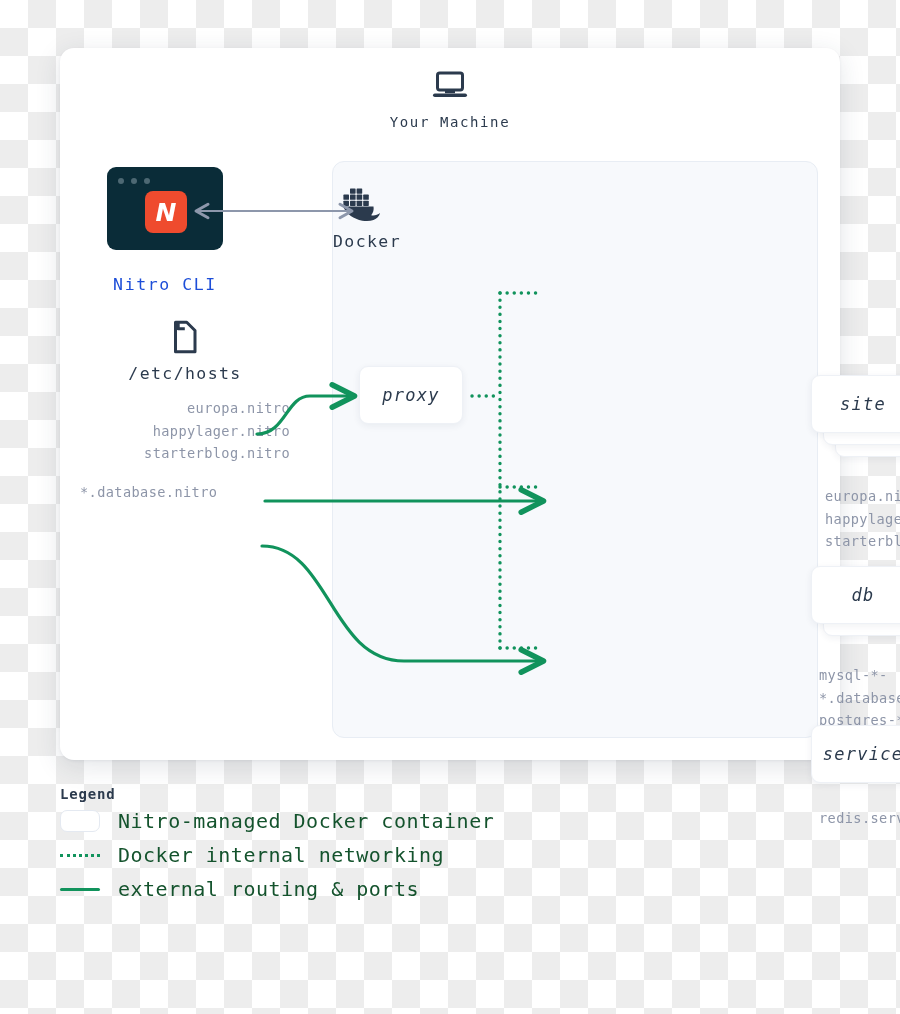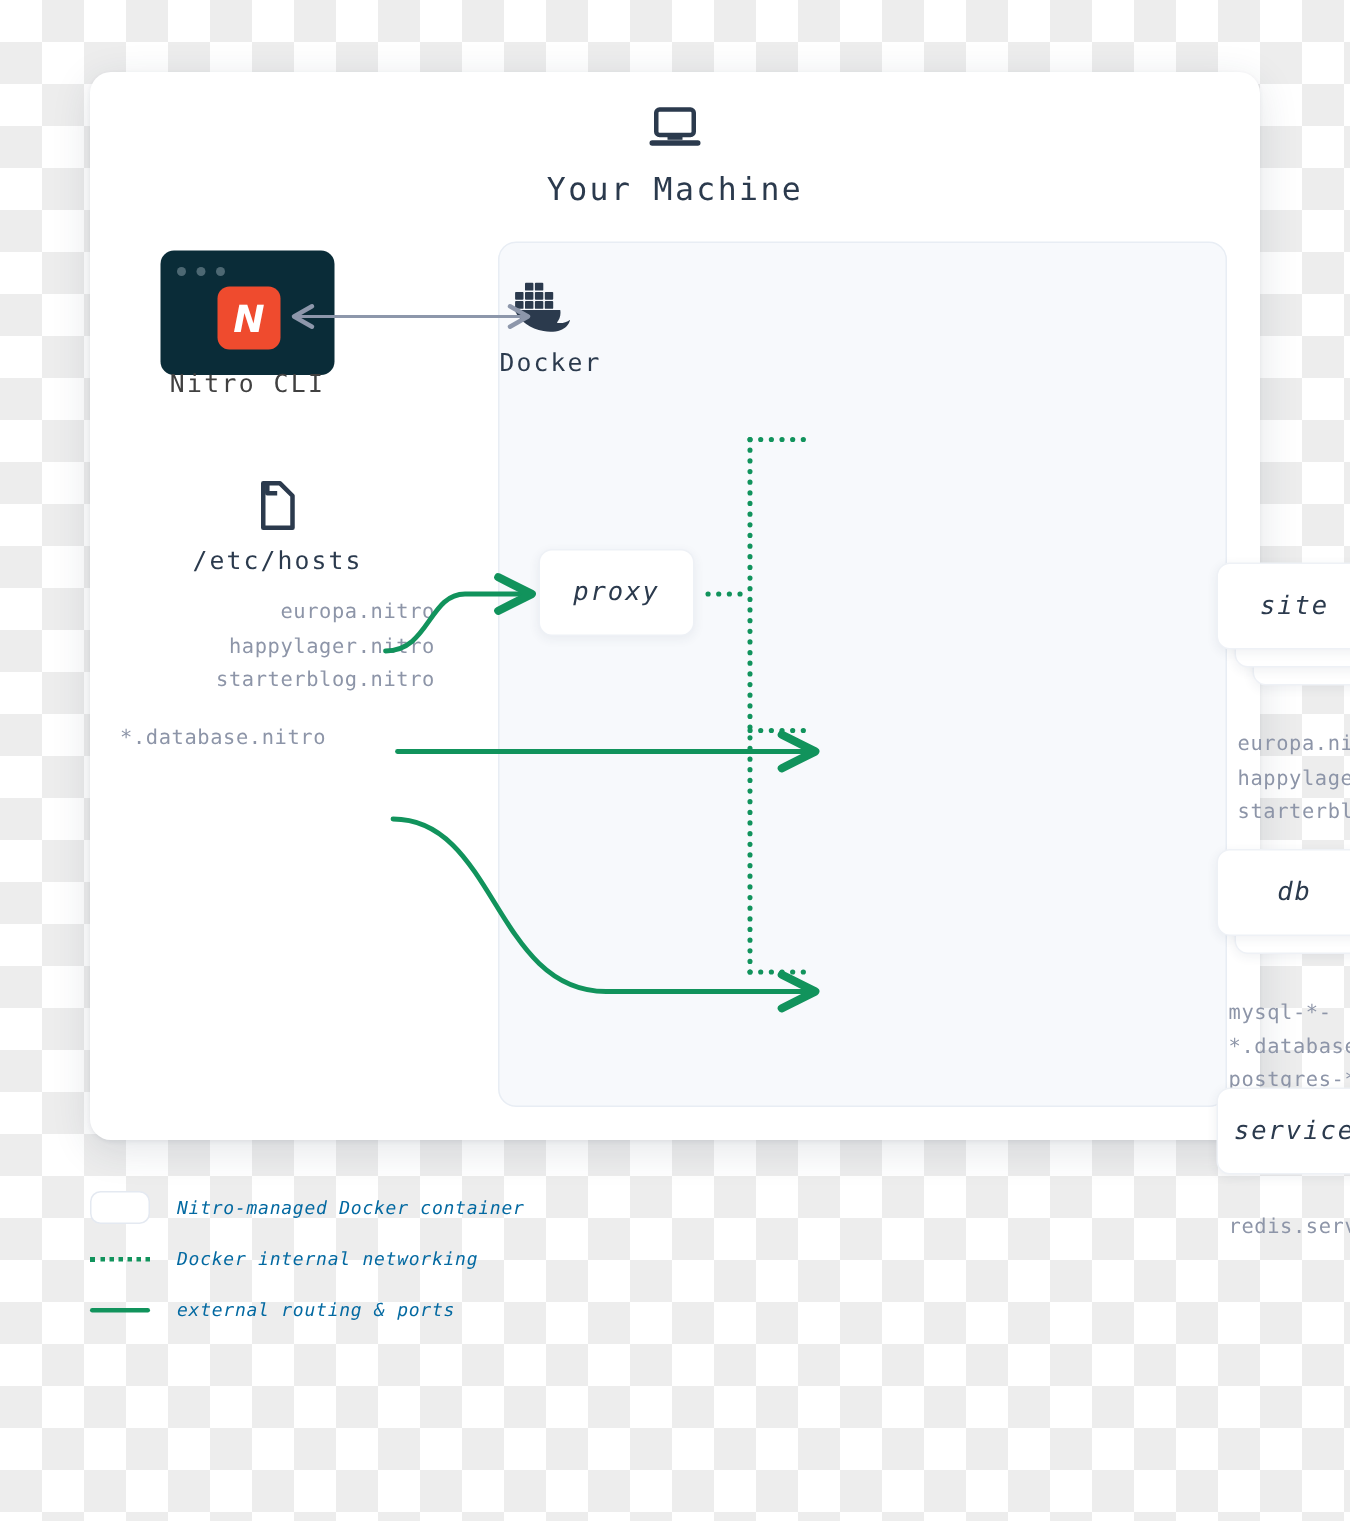--- a/index.html
+++ b/index.html
@@ -17,21 +17,21 @@
   
   #outer-card{
     position:absolute;left:60px;top:48px;width:780px;height:712px;
     background:#ffffff;border-radius:14px;
     box-shadow:0 6px 26px rgba(40,55,80,.13),0 1px 3px rgba(40,55,80,.07);
   }
 
   
   .machine-head{position:absolute;left:0;top:22px;width:780px;text-align:center;}
   .machine-head .lbl{
-    font-size:21px;letter-spacing:1.6px;color:#2b3a4d;margin-top:8px;
+    font-size:14px;letter-spacing:1.6px;color:#2b3a4d;margin-top:8px;
   }
 
   
   #docker-panel{
     position:absolute;left:272px;top:113px;width:484px;height:575px;
     background:#f7f9fc;border:1px solid #e8edf4;border-radius:12px;
   }
   .docker-head{position:absolute;left:0;top:22px;width:484px;text-align:left;}
   .docker-head .lbl{
     font-size:16.5px;letter-spacing:1.4px;color:#2b3a4d;margin-top:6px;
@@ -47,22 +47,22 @@
   .cli-logo{
     position:absolute;left:38px;top:24px;width:42px;height:42px;
     background:#ef4b2e;border-radius:8px;
     display:flex;align-items:center;justify-content:center;
   }
   .cli-logo span{
     color:#fff;font-family:"DejaVu Sans","Liberation Sans",sans-serif;
     font-weight:700;font-style:italic;font-size:25px;line-height:1;
   }
   .cli-label{
-    position:absolute;left:-18px;top:79px;width:152px;text-align:center;
-    font-size:16.5px;letter-spacing:1.6px;color:#404040;
+    position:absolute;left:-18px;top:108px;width:152px;text-align:center;
+    font-size:16.5px;letter-spacing:1.6px;color:#1d4ed8;
   }
 
   
   #hosts-block{position:absolute;left:20px;top:272px;width:210px;text-align:center;}
   #hosts-block .title{
     font-size:16.5px;letter-spacing:1.4px;color:#2b3a4d;margin-top:6px;
   }
   .host-group{
     margin-top:14px;text-align:right;padding-right:0;
     font-size:13.6px;line-height:22.5px;color:#8d95a8;letter-spacing:.4px;
@@ -112,21 +112,21 @@
   #legend .legend-title{
     font-size:14px;letter-spacing:.8px;color:#2b3a4d;font-weight:700;
   }
   #legend .row{display:flex;align-items:center;height:30px;margin-top:4px;}
   #legend .swatch{width:40px;margin-right:18px;display:flex;align-items:center;justify-content:center;}
   #legend .sw-box{width:38px;height:20px;background:#fff;border:1px solid #e4e9f1;border-radius:7px;}
   #legend .sw-solid{width:40px;height:3px;background:#11935c;border-radius:2px;}
   #legend .sw-dotted{
     width:40px;height:0;border-top:3.4px dotted #11935c;
   }
-  #legend .row-label{font-size:12px;color:#0369a1;letter-spacing:.5px;font-style:italic;}
+  #legend .row-label{font-size:20px;color:#14532d;letter-spacing:.5px;}
 
   svg.overlay{position:absolute;left:0;top:0;width:900px;height:1014px;pointer-events:none;}
 </style>
 </head>
 <body>
 
 <div id="outer-card">
 
   <div class="machine-head">
     <svg width="36" height="32" viewBox="0 0 36 32">
@@ -240,20 +240,21 @@
   <path d="M500,293 L500,648" fill="none" stroke="#11935c" stroke-width="3.4" stroke-dasharray="0.1 7" stroke-linecap="round"></path>
 
   <path d="M500,293 L540,293" fill="none" stroke="#11935c" stroke-width="3.4" stroke-dasharray="0.1 7" stroke-linecap="round"></path>
 
   <path d="M500,487 L540,487" fill="none" stroke="#11935c" stroke-width="3.4" stroke-dasharray="0.1 7" stroke-linecap="round"></path>
 
   <path d="M500,648 L540,648" fill="none" stroke="#11935c" stroke-width="3.4" stroke-dasharray="0.1 7" stroke-linecap="round"></path>
 </svg>
 
 <div id="legend">
+  <div class="legend-title">Legend</div>
 
   <div class="row">
     <div class="swatch">
       <div class="sw-box"></div>
     </div>
     <div class="row-label">Nitro-managed Docker container</div>
   </div>
 
   <div class="row">
     <div class="swatch">

